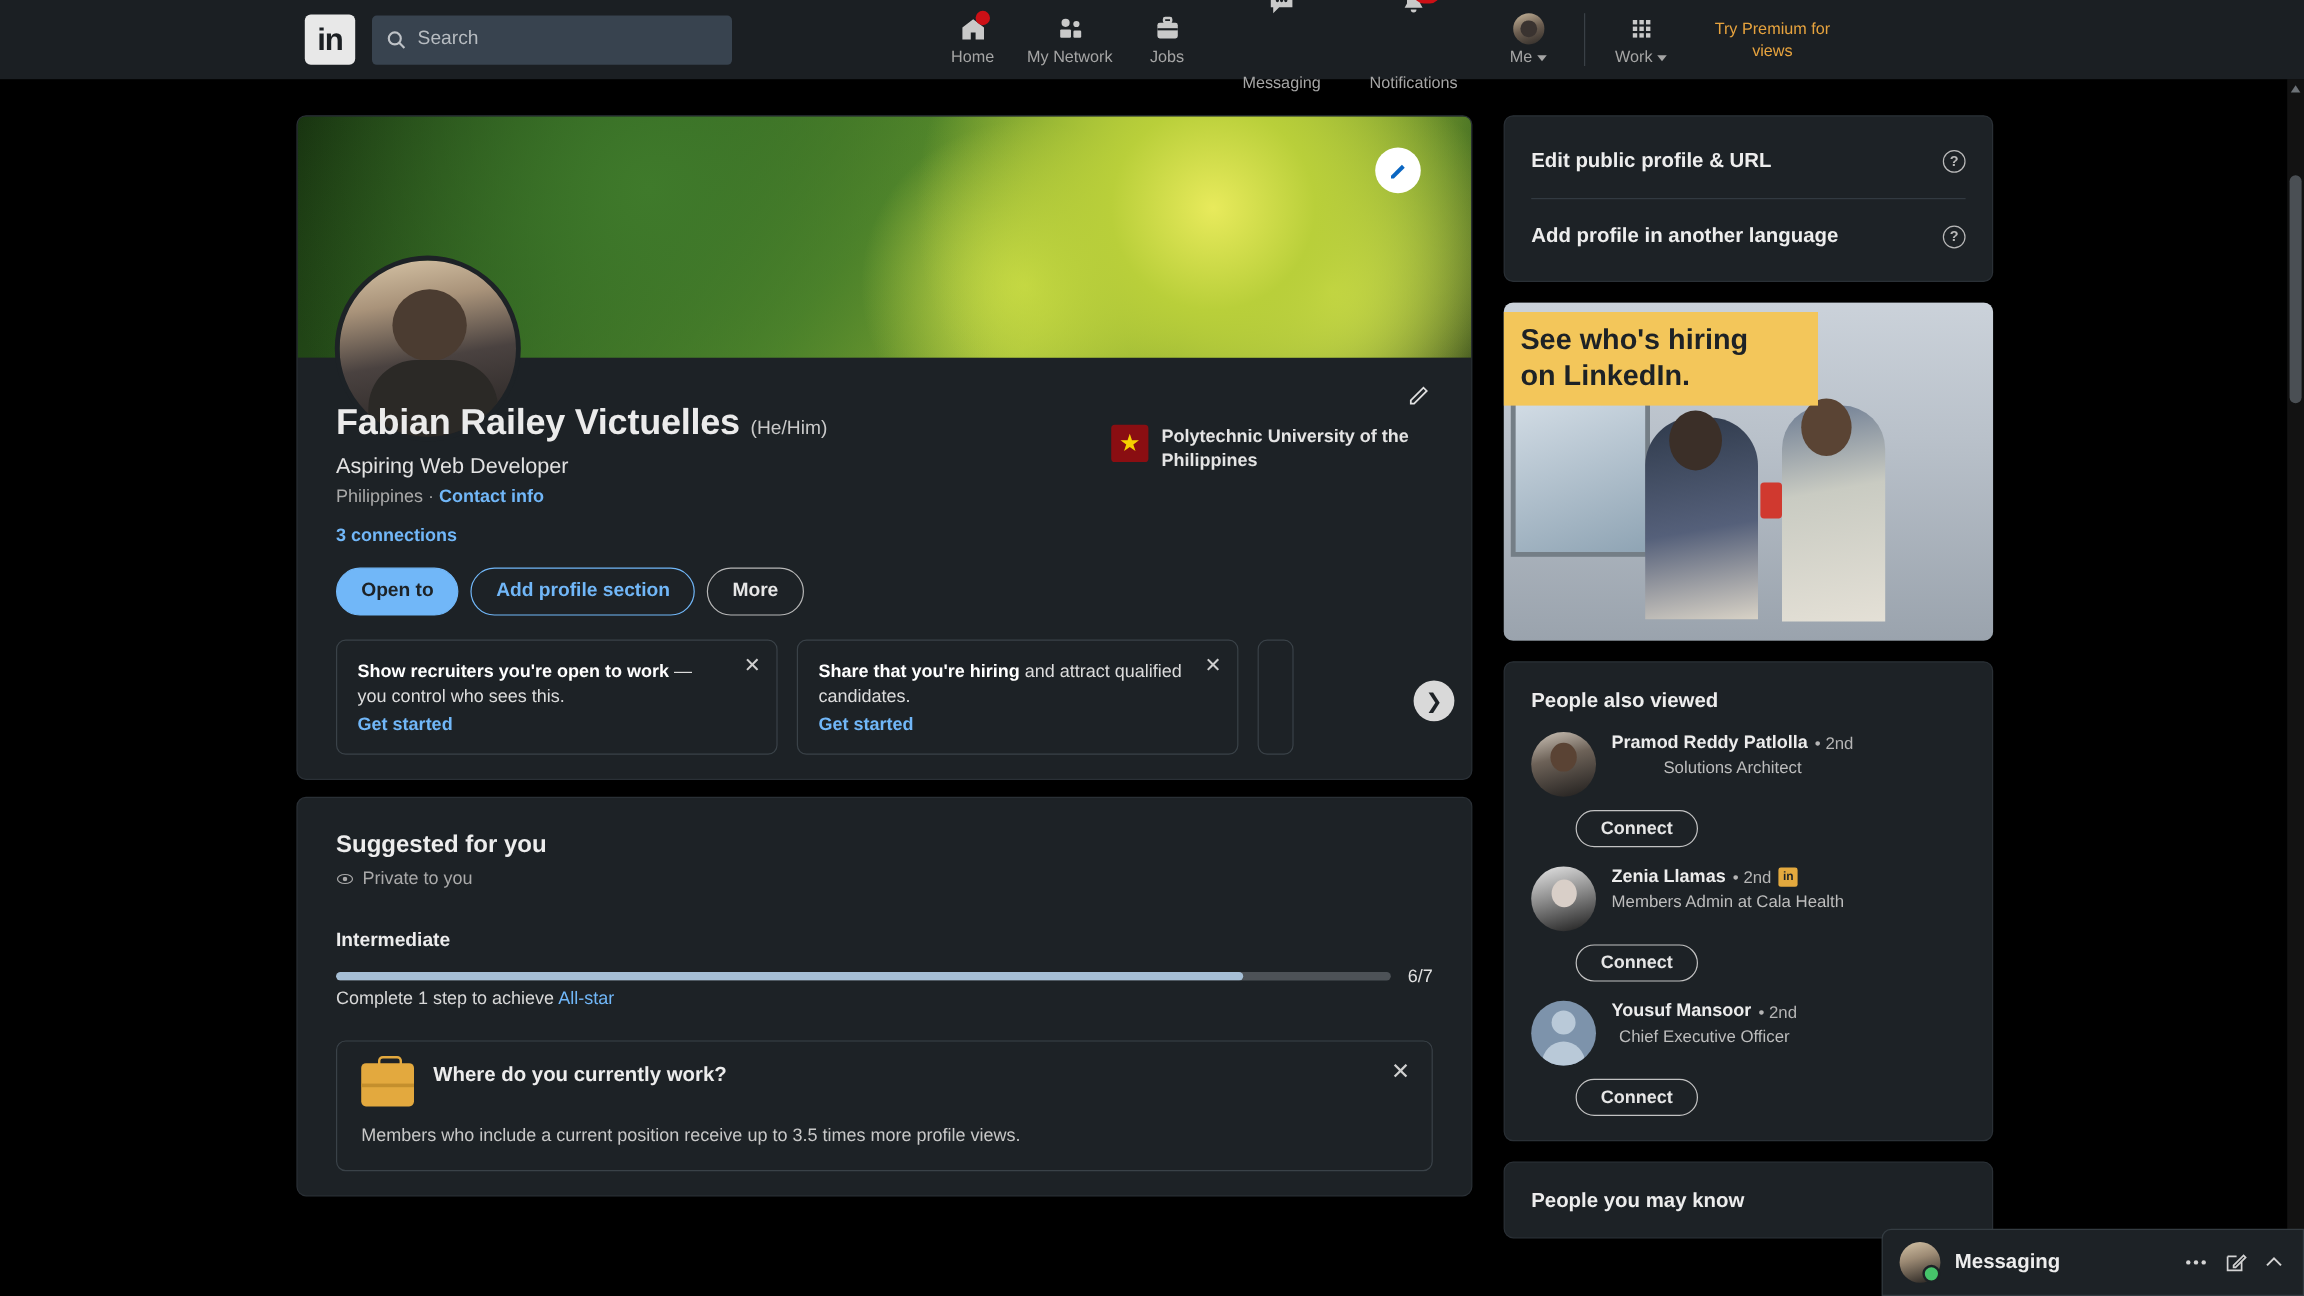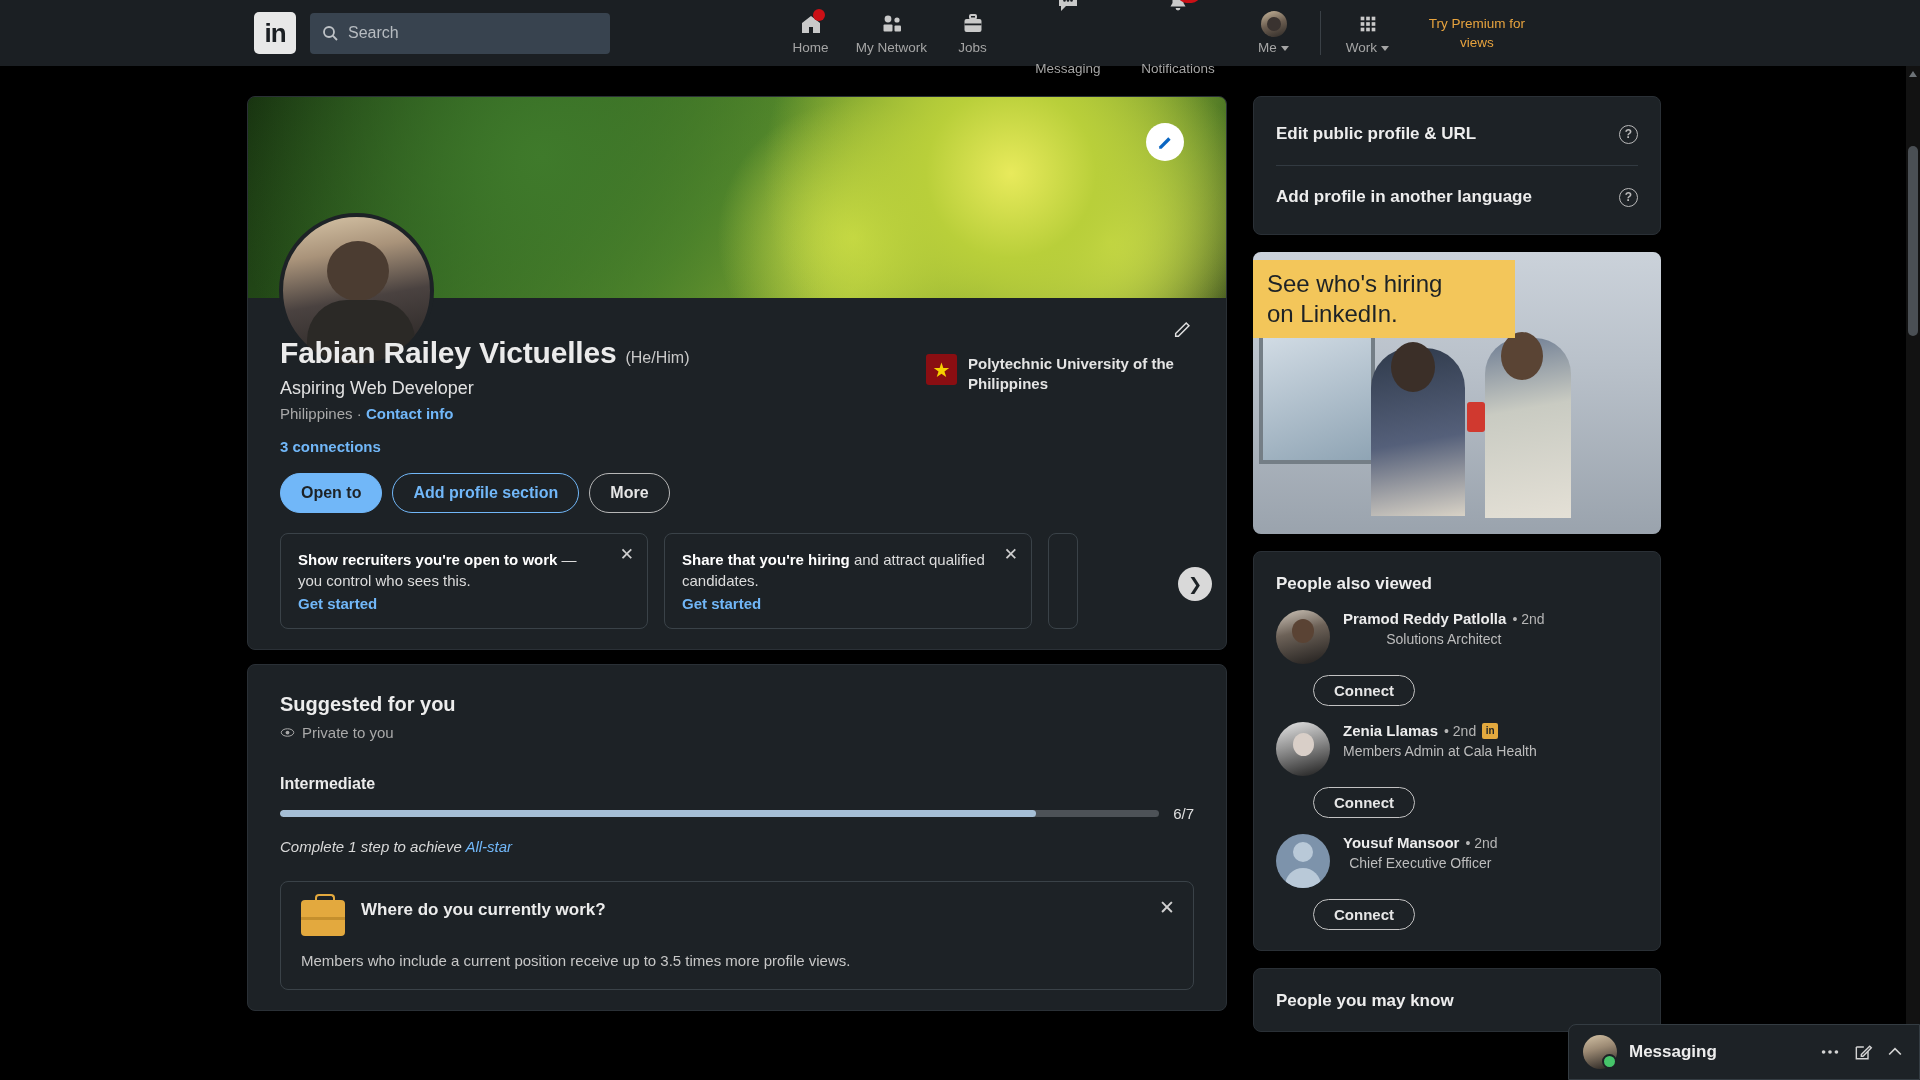--- a/index.html
+++ b/index.html
@@ -161,21 +161,21 @@
 
   
   .sug { margin-top: 14px; padding: 28px 32px 20px 32px; }
   .sug h2 { font-size: 20px; color: #ededed; font-weight: bold; }
   .sug-private { font-size: 15px; color: #a9a9a9; margin-top: 8px; display: flex; align-items: center; gap: 7px; }
   .sug-level { font-size: 16px; color: #ececec; font-weight: bold; margin-top: 34px; }
   .bar-row { display: flex; align-items: center; gap: 14px; margin-top: 12px; }
   .bar { flex: 1; height: 7px; border-radius: 4px; background: #4d5257; overflow: hidden; }
   .bar-fill { height: 100%; background: #a6bfd6; border-radius: 4px; }
   .bar-count { font-size: 15px; color: #e0e0e0; white-space: nowrap; }
-  .sug-sub { font-size: 15px; color: #d8d8d8; margin-top: 16px; font-style: italic; }
+  .sug-sub { font-size: 15px; color: #d8d8d8; margin-top: 2px; }
   .sug-sub a { color: #71b7f8; text-decoration: none; cursor: pointer; }
   .sug-box { margin-top: 26px; border: 1px solid #3a4248; border-radius: 8px; padding: 18px 20px; position: relative; }
   .sug-box-row { display: flex; align-items: flex-start; gap: 16px; }
   .bag {
     width: 44px; height: 36px; border-radius: 4px; flex:0 0 44px;
     background: #e3a93e; position: relative;
   }
   .bag::before{
     content:''; position:absolute; left:14px; top:-6px; width:16px; height:9px;
     border:2px solid #e3a93e; border-bottom:none; border-radius:4px 4px 0 0;
@@ -218,21 +218,21 @@
   .ad-p1head{ position:absolute; left:138px; top:90px; width:44px;height:50px;border-radius:50%;background:#3b2f28;}
   .ad-p2{
     position:absolute; left:232px; top:86px; width:86px;height:180px;
     background:linear-gradient(170deg,#6d7c93 0%, #c9cbc2 40%, #e4e0d6 100%);
     border-radius:36px 36px 0 0;
   }
   .ad-p2head{ position:absolute; left:248px; top:80px; width:42px;height:48px;border-radius:50%;background:#5a4434;}
   .ad-phone{ position:absolute; left:214px; top:150px; width:18px;height:30px;border-radius:3px;background:#d0392f;}
   .ad-band {
     position: absolute; left: 0; top: 8px; width: 262px; padding: 9px 14px;
-    background: #f3c65a; color: #1d2226; font-size: 24px; font-weight: normal; line-height: 30px;
+    background: #f3c65a; color: #1d2226; font-size: 24px; font-weight: bold; line-height: 30px;
   }
 
   .pav {
     position: relative; width: 54px; height: 54px; border-radius: 50%; flex: 0 0 54px; overflow:hidden;
   }
   .pav.a1 { background: linear-gradient(165deg,#cfc6ba 0%, #6d6258 40%, #1f1d1c 100%); }
   .pav.a1::after{ content:''; position:absolute; left:16px; top:9px; width:22px;height:24px;border-radius:50%;background:#5a4334;}
   .pav.a2 { background: linear-gradient(165deg,#e7e7e7 0%, #8e8e8e 45%, #1c1c1c 100%); }
   .pav.a2::after{ content:''; position:absolute; left:17px; top:11px; width:21px;height:23px;border-radius:50%;background:#d9cfc8;}
   .pav.a3 { background: #7d93ab; }

